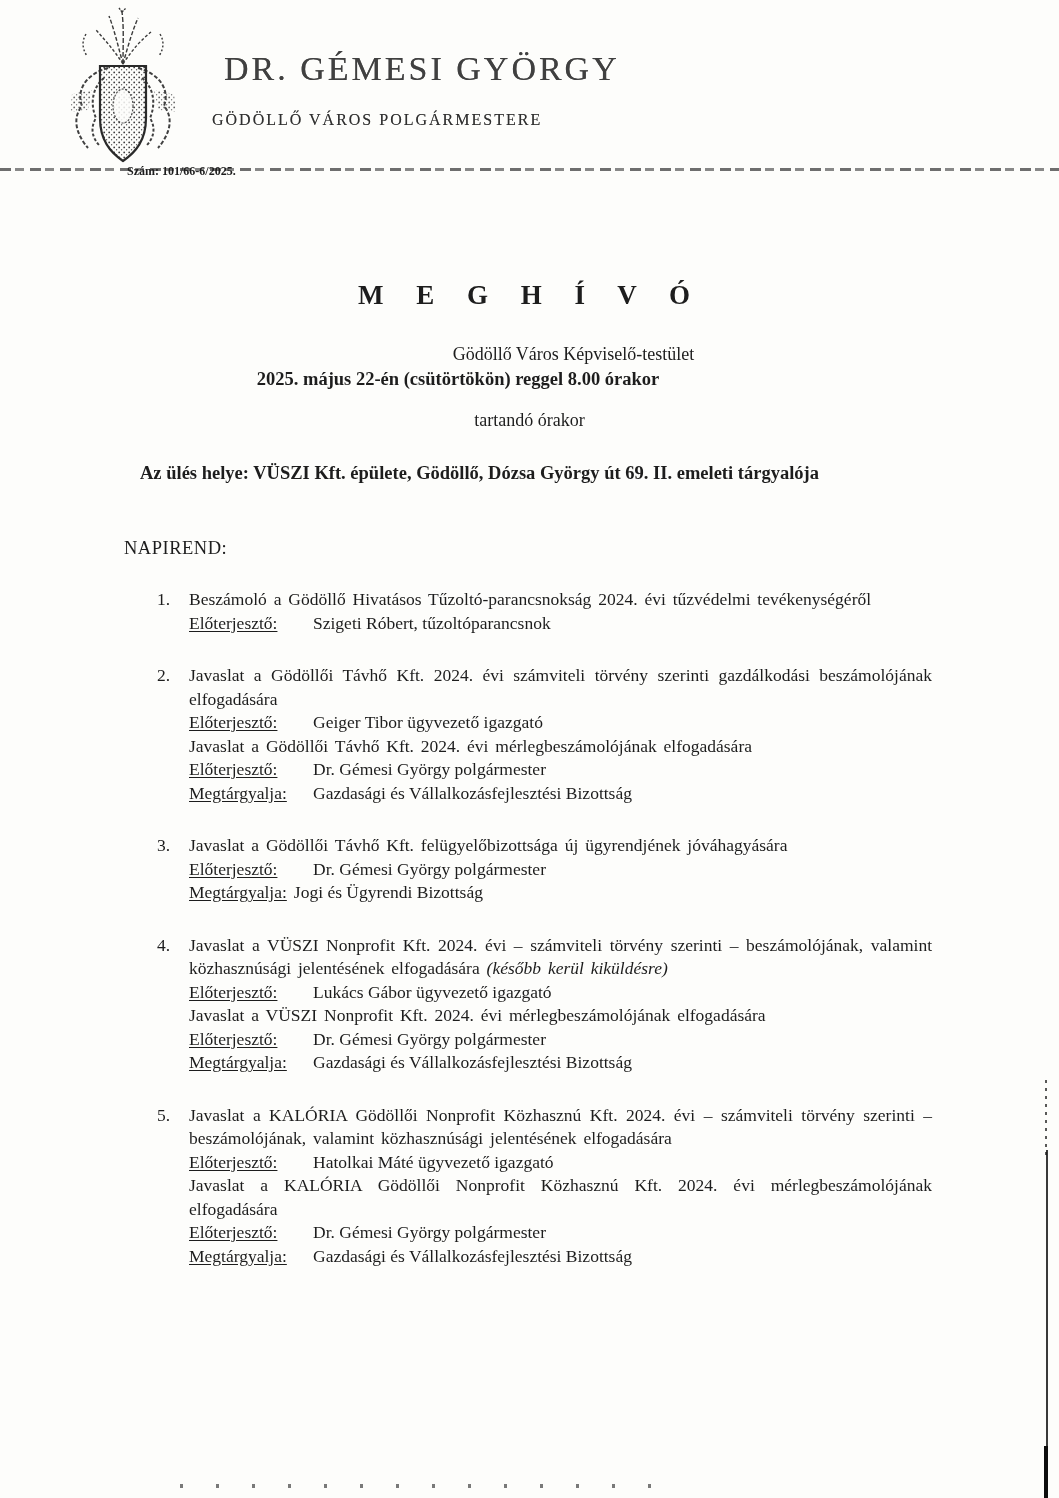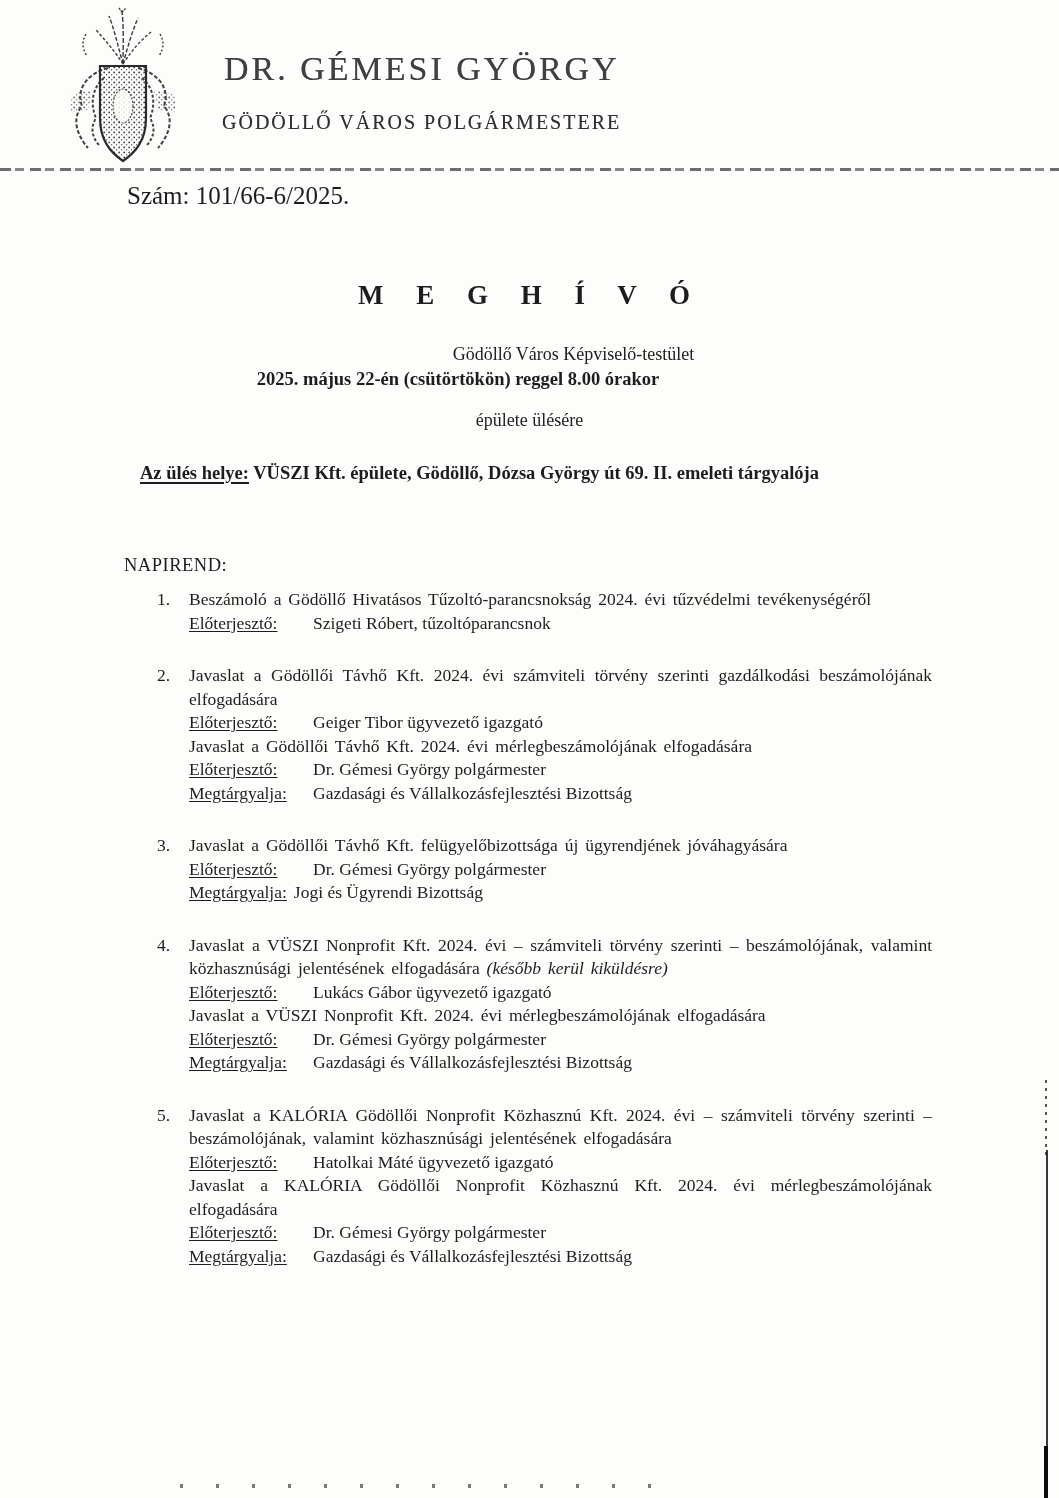--- a/index.html
+++ b/index.html
@@ -9,42 +9,42 @@
     font-family:"Liberation Serif","DejaVu Serif",serif;
     color:#1d1d1d;
   }
   .abs{position:absolute;}
   
   .principal-name{
     left:224px;top:50px;font-size:34px;letter-spacing:3px;color:#404040;
     text-shadow:0 0 0.5px rgba(0,0,0,.55);
   }
   .principal-title{
-    left:222px;top:111px;font-size:20px;letter-spacing:2px;color:#303030;
+    left:212px;top:111px;font-size:16px;letter-spacing:2px;color:#303030;
     text-shadow:0 0 0.4px rgba(0,0,0,.45);
   }
   .header-divider{
     left:0;top:168px;width:1059px;height:3px;opacity:.8;
     background:repeating-linear-gradient(90deg,
       #4a4a4a 0 11px, transparent 11px 15px,
       #6a6a6a 15px 24px, transparent 24px 30px);
   }
-  .document-number{left:127px;top:182px;font-size:25px;}
+  .document-number{left:127px;top:164px;font-size:12px;font-weight:bold;}
   
   .invitation-title{
     left:0;top:280px;width:1048px;text-align:center;
     font-size:27px;font-weight:700;letter-spacing:13px;text-indent:13px;
   }
   .council-name{left:0;top:344px;width:1059px;text-align:center;font-size:18px;padding-left:44px;}
   .meeting-datetime{left:0;top:369px;width:916px;text-align:center;font-size:18.5px;font-weight:700;}
   .meeting-purpose{left:0;top:410px;width:1059px;text-align:center;font-size:18px;}
   .meeting-location{left:140px;top:463px;width:800px;font-size:18.5px;font-weight:700;}
-  .location-label{text-decoration:underline;text-decoration-thickness:2px;text-underline-offset:3px;}
+  .location-label{text-decoration-thickness:2px;text-underline-offset:3px;}
   
-  .agenda-heading{left:124px;top:538px;font-size:18.5px;letter-spacing:.5px;margin-top:17px;}
+  .agenda-heading{left:124px;top:538px;font-size:18.5px;letter-spacing:.5px;}
   .agenda-list{left:157px;top:588px;width:775px;font-size:17.5px;line-height:23.5px;}
   .agenda-item{display:flex;margin-bottom:29px;}
   .agenda-item-number{flex:none;width:32px;}
   .agenda-item-body{flex:1;min-width:0;}
   .agenda-paragraph{text-align:justify;word-spacing:2.5px;}
   .agenda-labeled{white-space:nowrap;}
   .agenda-label{display:inline-block;min-width:124px;text-decoration:underline;text-underline-offset:2px;}
   .agenda-labeled.tight .agenda-label{min-width:0;margin-right:7px;}
   .italic{font-style:italic;}
   
@@ -98,21 +98,21 @@
 </div>
 
 <div class="abs principal-name">DR. GÉMESI GYÖRGY</div>
 <div class="abs principal-title">GÖDÖLLŐ VÁROS POLGÁRMESTERE</div>
 <div class="abs header-divider"></div>
 <div class="abs document-number">Szám: 101/66-6/2025.</div>
 
 <div class="abs invitation-title">M E G H Í V Ó</div>
 <div class="abs council-name">Gödöllő Város Képviselő-testület</div>
 <div class="abs meeting-datetime">2025. május 22-én (csütörtökön) reggel 8.00 órakor</div>
-<div class="abs meeting-purpose">épülete ülésére</div>
+<div class="abs meeting-purpose">tartandó órakor</div>
 <div class="abs meeting-location">
   <span class="location-label">Az ülés helye:</span>
   <span>VÜSZI Kft. épülete, Gödöllő, Dózsa György út 69. II. emeleti tárgyalója</span>
 </div>
 
 <div class="abs agenda-heading">NAPIREND:</div>
 <div class="abs agenda-list">
     <div class="agenda-item">
       <span class="agenda-item-number">1.</span>
       <div class="agenda-item-body">

